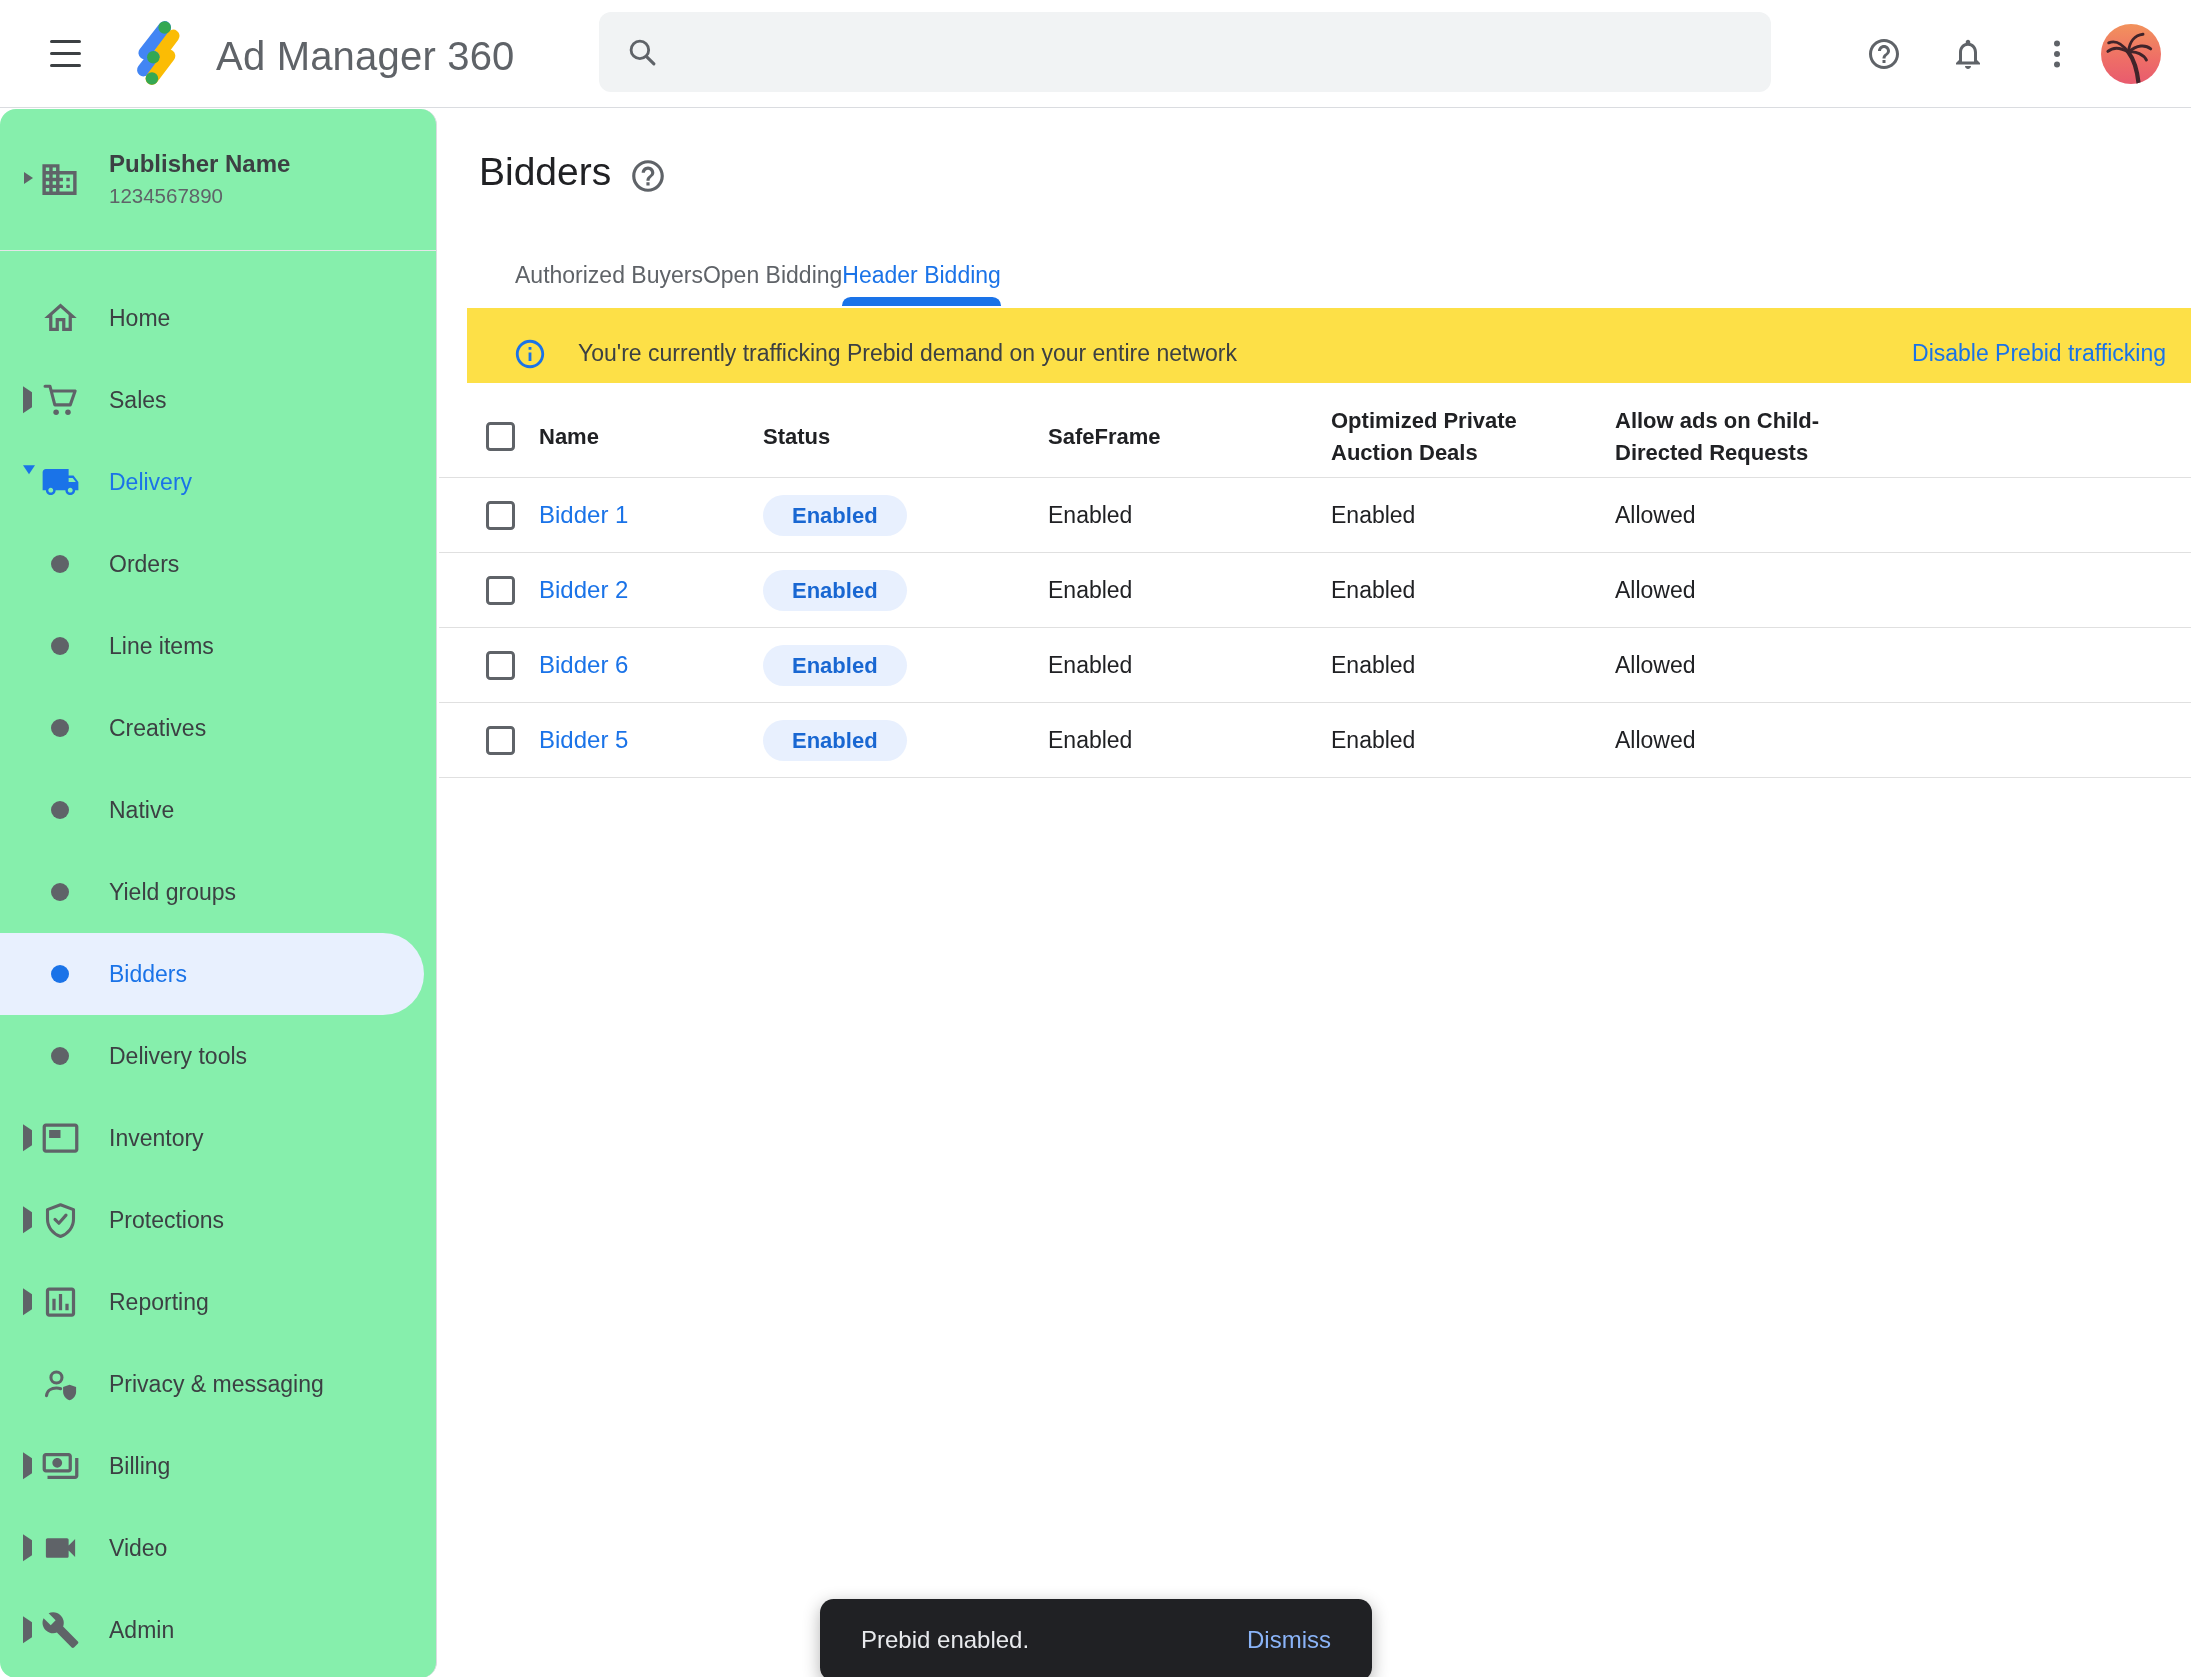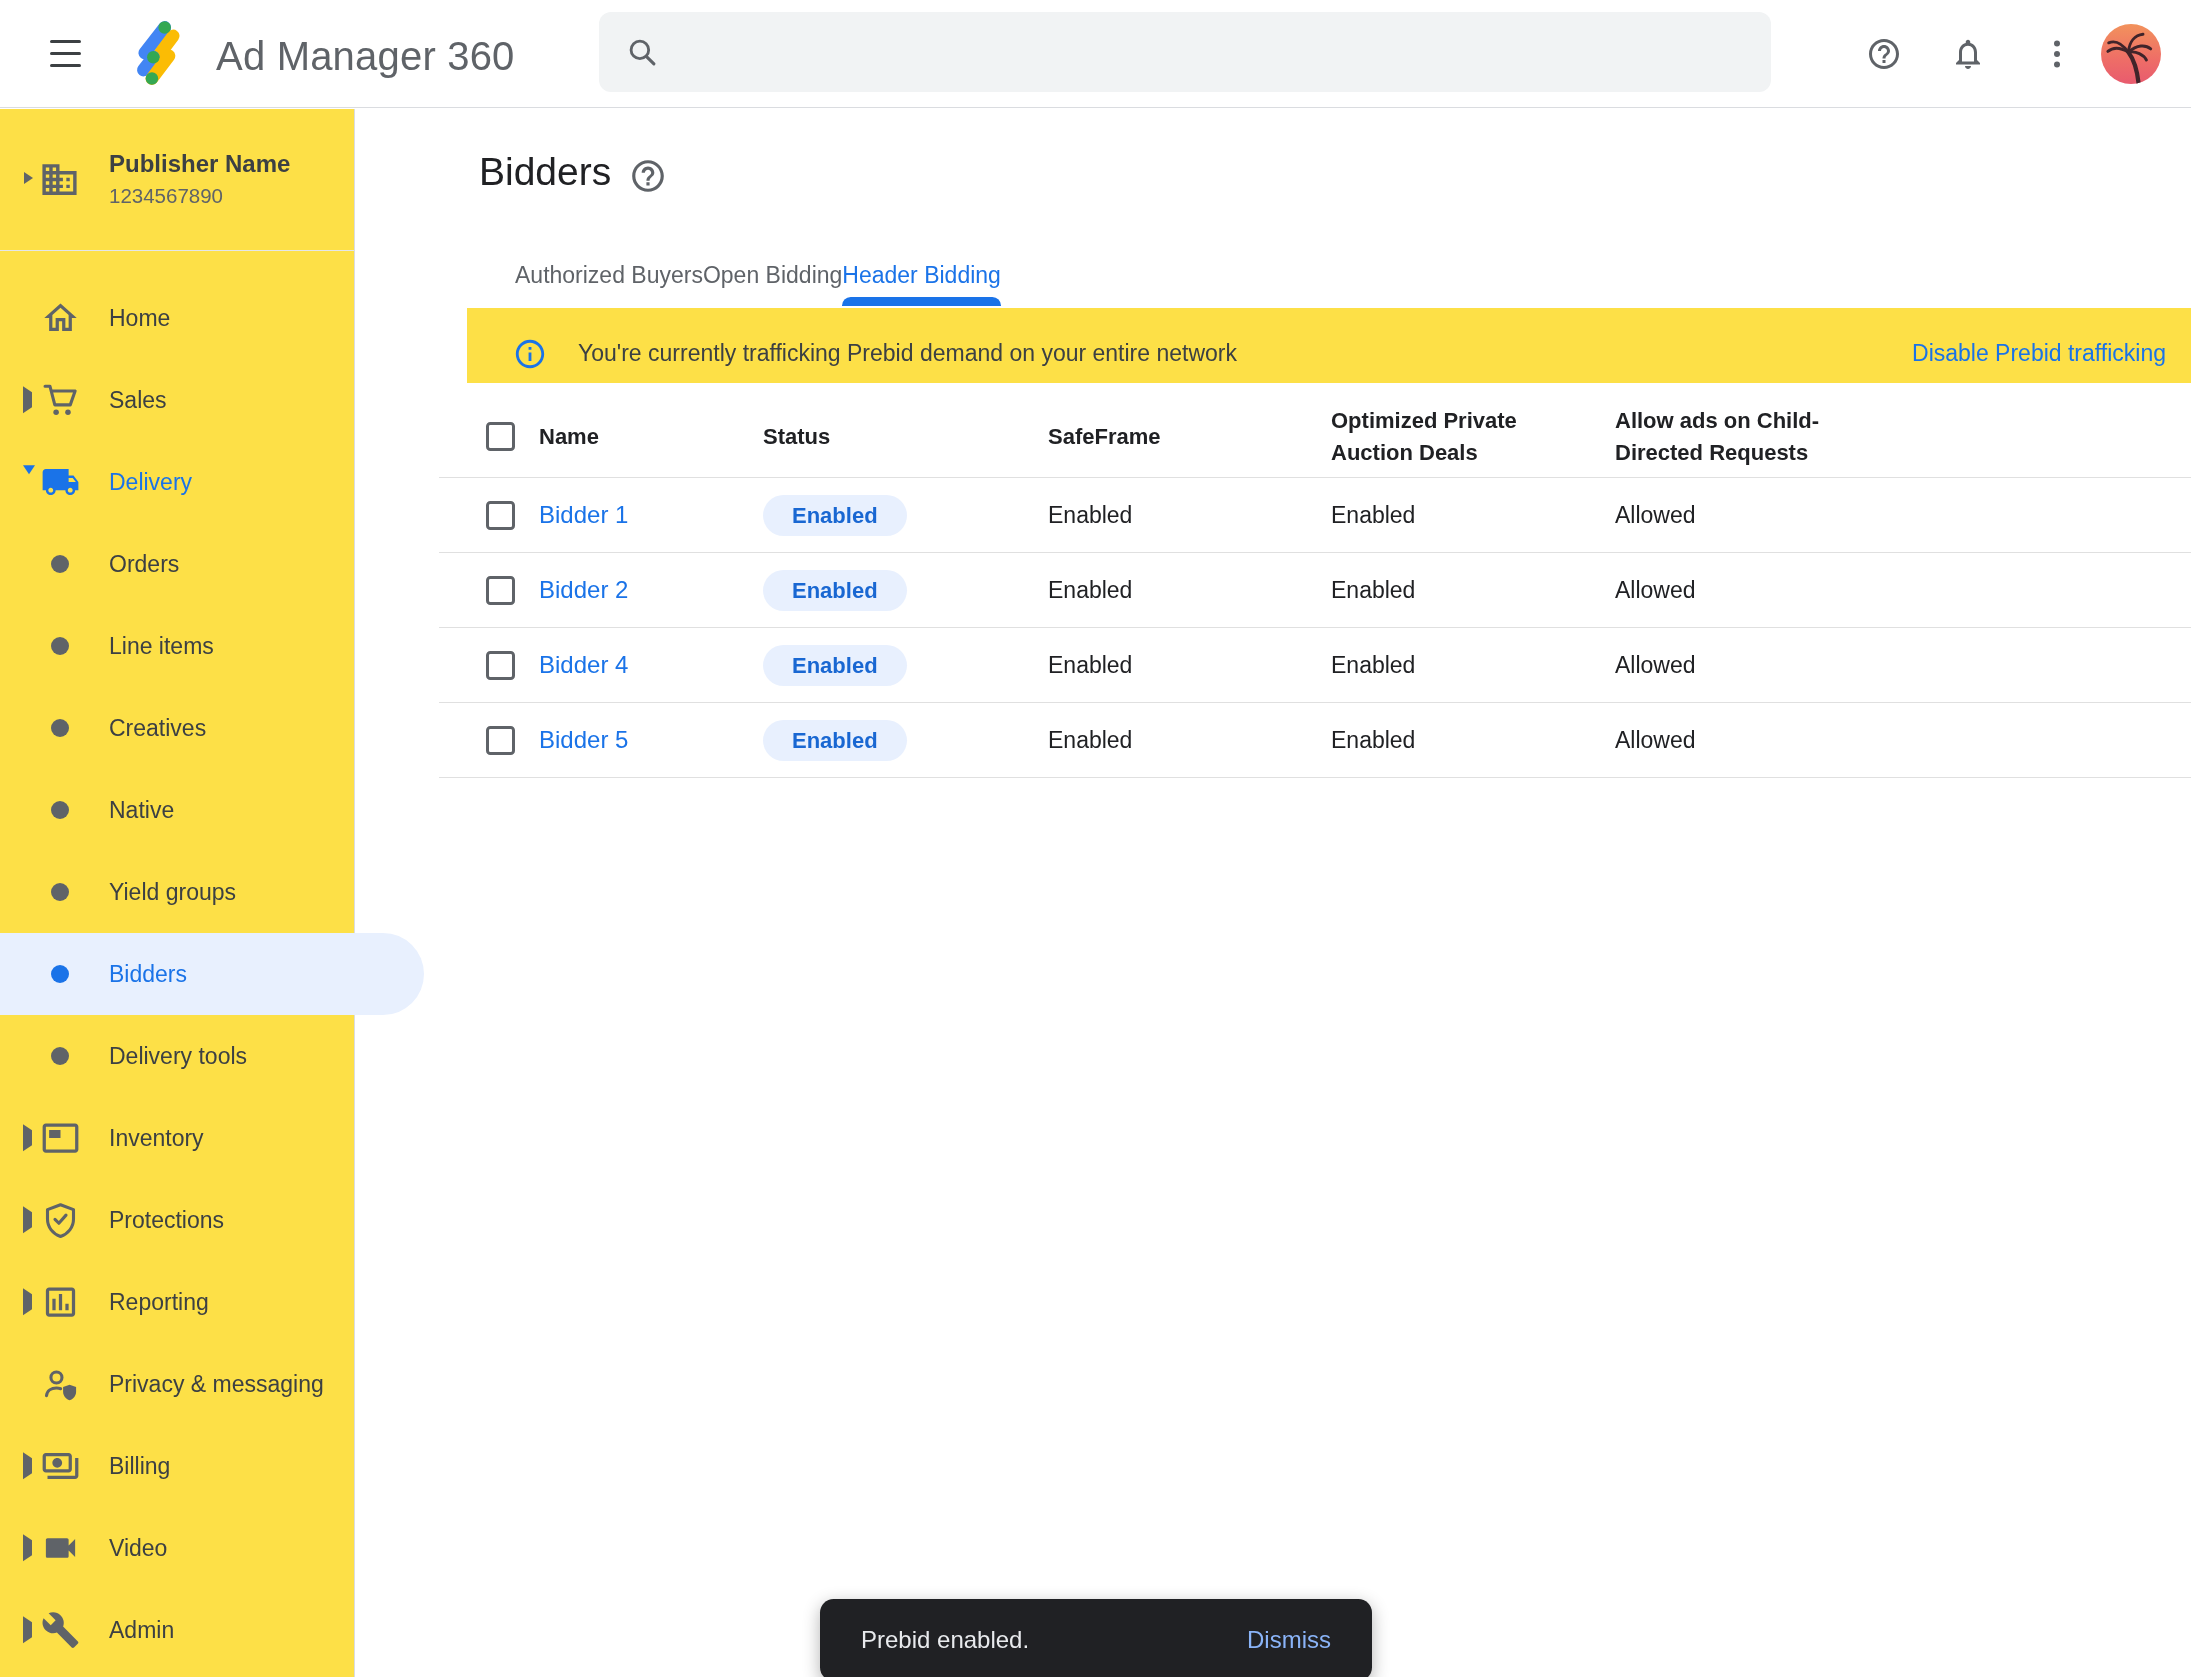--- a/index.html
+++ b/index.html
@@ -20,21 +20,21 @@
   .searchbar svg{flex:0 0 auto;}
   .searchbar input{flex:1;border:none;outline:none;background:transparent;font-size:24px;color:#202124;margin-left:20.5px;font-family:inherit;}
   .tb-icon{position:absolute;top:36px;width:36px;height:36px;}
   .tb-help{left:1866px;}
   .tb-bell{left:1950px;}
   .tb-dots{left:2039px;}
   .avatar{position:absolute;left:2101px;top:24px;width:60px;height:60px;border-radius:50%;overflow:hidden;background:linear-gradient(180deg,#f2925c 0%,#ee6d67 60%,#e85b6e 100%);}
   .avatar svg{position:absolute;left:0;top:0;}
 
   
-  .sidebar{position:absolute;top:109px;left:0;width:355px;height:1569px;background:#fde047;border-right:1.7px solid #dadce0;box-sizing:border-box;z-index:20;}
+  .sidebar{position:absolute;top:109px;left:0;width:437px;height:1569px;background:#86efac;border-right:1.7px solid #dadce0;box-sizing:border-box;z-index:20;border-radius:16px;}
   .pub{position:absolute;top:0;left:0;width:100%;height:142px;border-bottom:0.9px solid #e4e6e8;box-sizing:border-box;}
   .pub .arrow-right{position:absolute;left:24px;top:63px;}
   .pub-icon{position:absolute;left:39px;top:50px;width:41px;height:41px;}
   .pub-name{position:absolute;left:109px;top:41px;font-size:24px;font-weight:600;color:#3c4043;}
   .pub-id{position:absolute;left:109px;top:75px;font-size:20.5px;color:#5f6368;}
 
   .nav{position:absolute;top:168px;left:0;width:100%;}
   .nav-item{position:relative;height:82px;width:437px;display:flex;align-items:center;}
   .nav-item.selected{width:424px;background:#e8f0fe;border-radius:0 41px 41px 0;}
   .nav-arrow{position:absolute;left:23px;top:50%;transform:translateY(-50%);width:10.3px;height:15.4px;}
@@ -355,21 +355,21 @@
     <div><span class="pill">Enabled</span></div>
     <div>Enabled</div>
     <div>Enabled</div>
     <div>Allowed</div>
   </div>
 
   <div class="trow tbody-row">
     <div>
             <div class="checkbox clickable"></div>
           </div>
-    <div><a class="bidder-link clickable">Bidder 4</a></div>
+    <div><a class="bidder-link clickable">Bidder 6</a></div>
     <div><span class="pill">Enabled</span></div>
     <div>Enabled</div>
     <div>Enabled</div>
     <div>Allowed</div>
   </div>
 
   <div class="trow tbody-row">
     <div>
             <div class="checkbox clickable"></div>
           </div>

